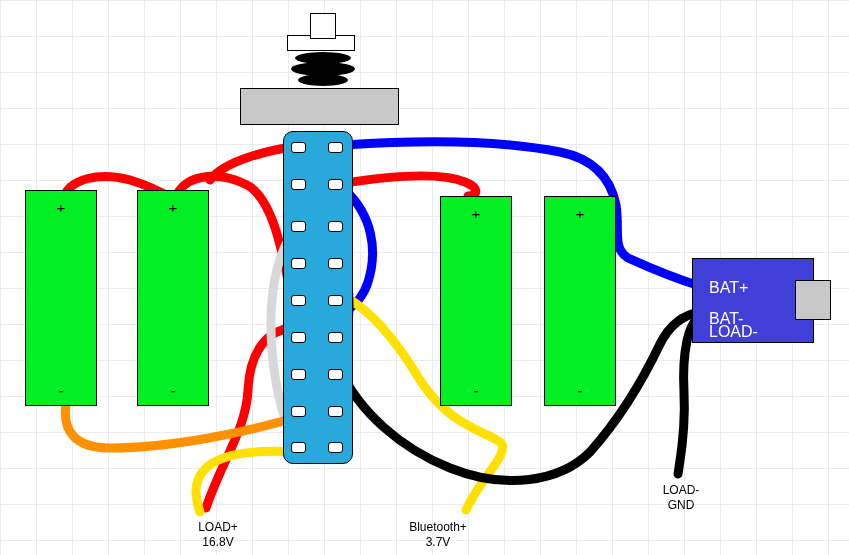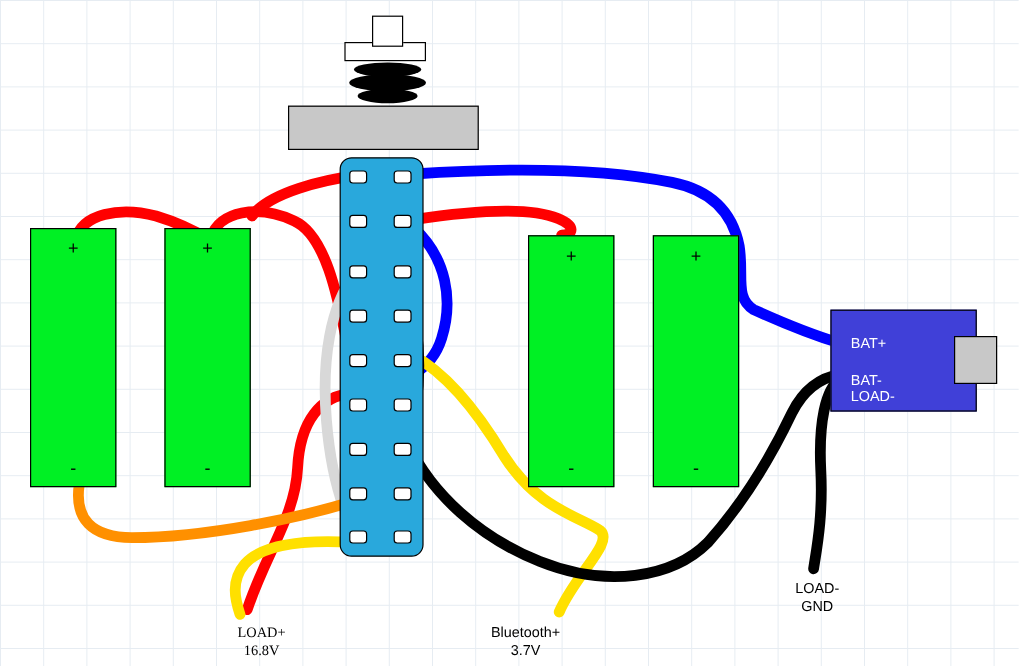--- a/index.html
+++ b/index.html
@@ -45,21 +45,21 @@
   .cell .minus { bottom: 6px; }
   .bms {
     position: absolute;
     background: #4040d8;
     border: 1px solid #000000;
     box-sizing: border-box;
   }
   .bms .lbl {
     position: absolute;
     color: #ffffff;
-    font-size: 12px;
+    font-size: 16px;
     font-family: "Liberation Sans", sans-serif;
     white-space: nowrap;
     text-align: right;
   }
   .bms-tab {
     position: absolute;
     background: #c8c8c8;
     border: 1px solid #000000;
     box-sizing: border-box;
   }
@@ -190,21 +190,21 @@
   <div class="sw-rect" style="left:287px; top:35px; width:68px; height:16px;"></div>
   <div class="sw-rect" style="left:310px; top:13px; width:26px; height:26px;"></div>
 
   <div class="bms" style="left:692px; top:258px; width:122px; height:85px;">
     <div class="lbl" style="left:16px; top:20px;">BAT+</div>
     <div class="lbl" style="left:16px; top:51px;">BAT-</div>
     <div class="lbl" style="left:16px; top:64px;">LOAD-</div>
   </div>
   <div class="bms-tab" style="left:795px; top:280px; width:36px; height:40px;"></div>
 
-  <div class="caption" style="left:183px; top:520px; width:70px;font-family:Liberation Serif, serif;">
+  <div class="caption" style="left:183px; top:520px; width:70px;">
     <div>LOAD+</div>
     <div>16.8V</div>
   </div>
   <div class="caption" style="left:398px; top:520px; width:80px;">
     <div>Bluetooth+</div>
     <div>3.7V</div>
   </div>
   <div class="caption" style="left:650px; top:483px; width:62px;">
     <div>LOAD-</div>
     <div>GND</div>

